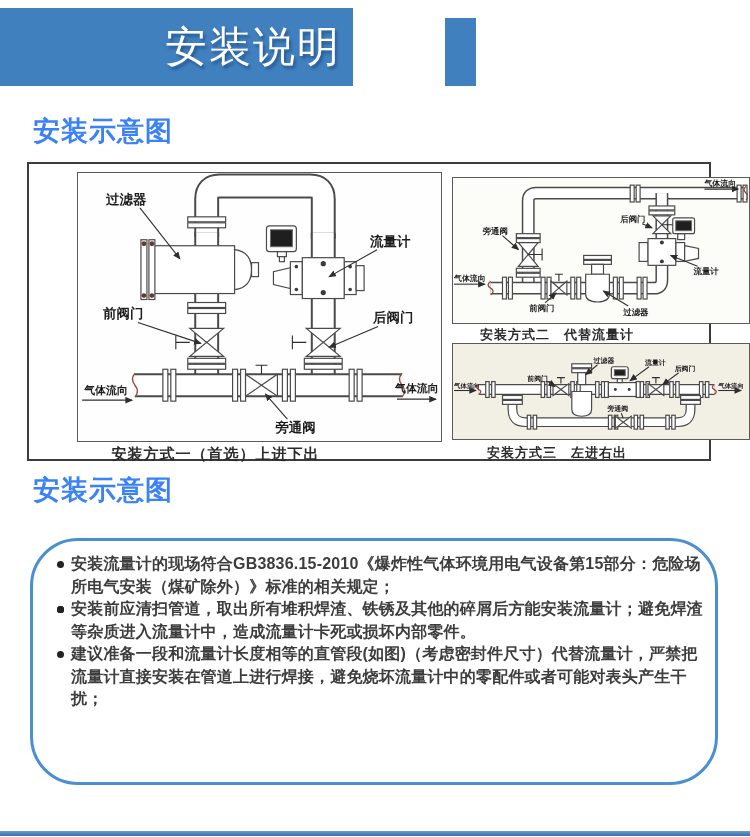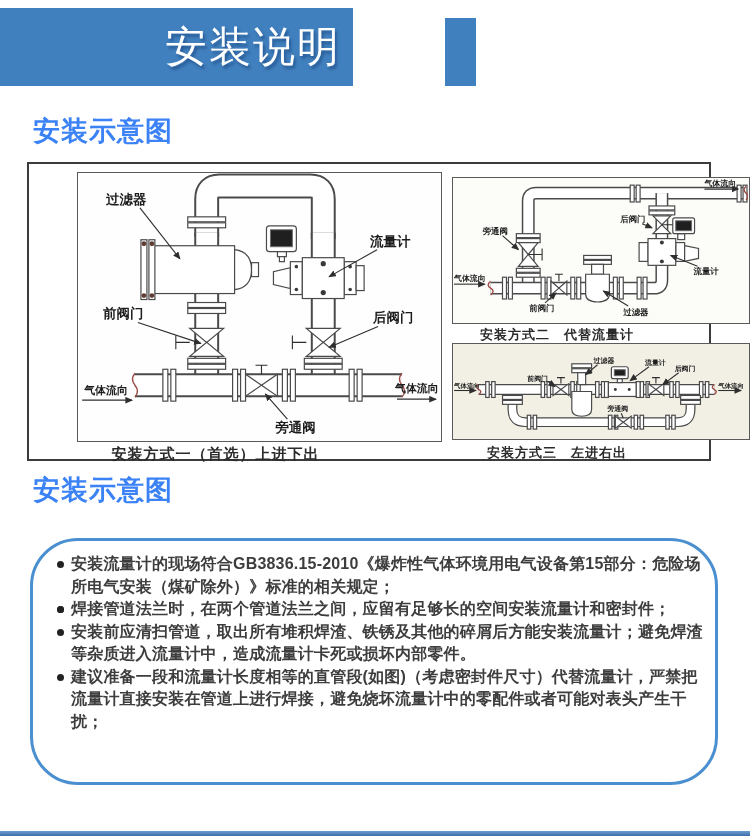--- a/index.html
+++ b/index.html
@@ -363,20 +363,20 @@
     </div>
     <div class="caption" id="cap3">安装方式三　左进右出</div>
   </div>
 
   <div class="sec-heading" id="h-notes">安装示意图</div>
 
   <div class="notes-box">
     <ul class="notes-list">
       <li><span class="dot"></span><span>安装流量计的现场符合GB3836.15-2010《爆炸性气体环境用电气设备第15部分：危险场所电气安装（煤矿除外）》标准的相关规定；</span></li>
       <li><span class="dot"></span></li>
-      <li><span class="dot"></span><span>焊接管道法兰时，在两个管道法兰之间，应留有足够长的空间安装流量计和密封件；</span></li>
+      <li><span class="dot"></span></li>
       <li><span class="dot"></span><span>安装前应清扫管道，取出所有堆积焊渣、铁锈及其他的碎屑后方能安装流量计；避免焊渣等杂质进入流量计中，造成流量计卡死或损坏内部零件。</span></li>
       <li><span class="dot"></span><span>建议准备一段和流量计长度相等的直管段(如图)（考虑密封件尺寸）代替流量计，严禁把流量计直接安装在管道上进行焊接，避免烧坏流量计中的零配件或者可能对表头产生干扰；</span></li>
     </ul>
   </div>
 
   <div class="bottom-bar"></div>
 </div>
 
 </body></html>

